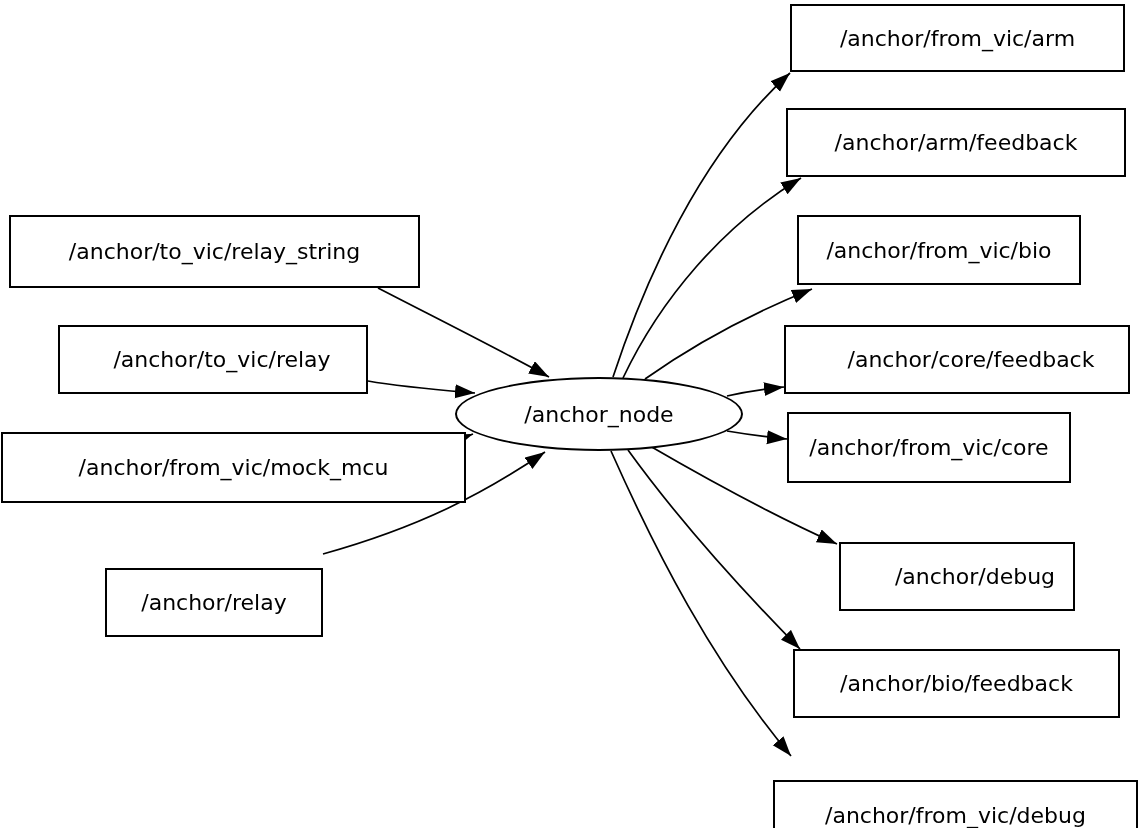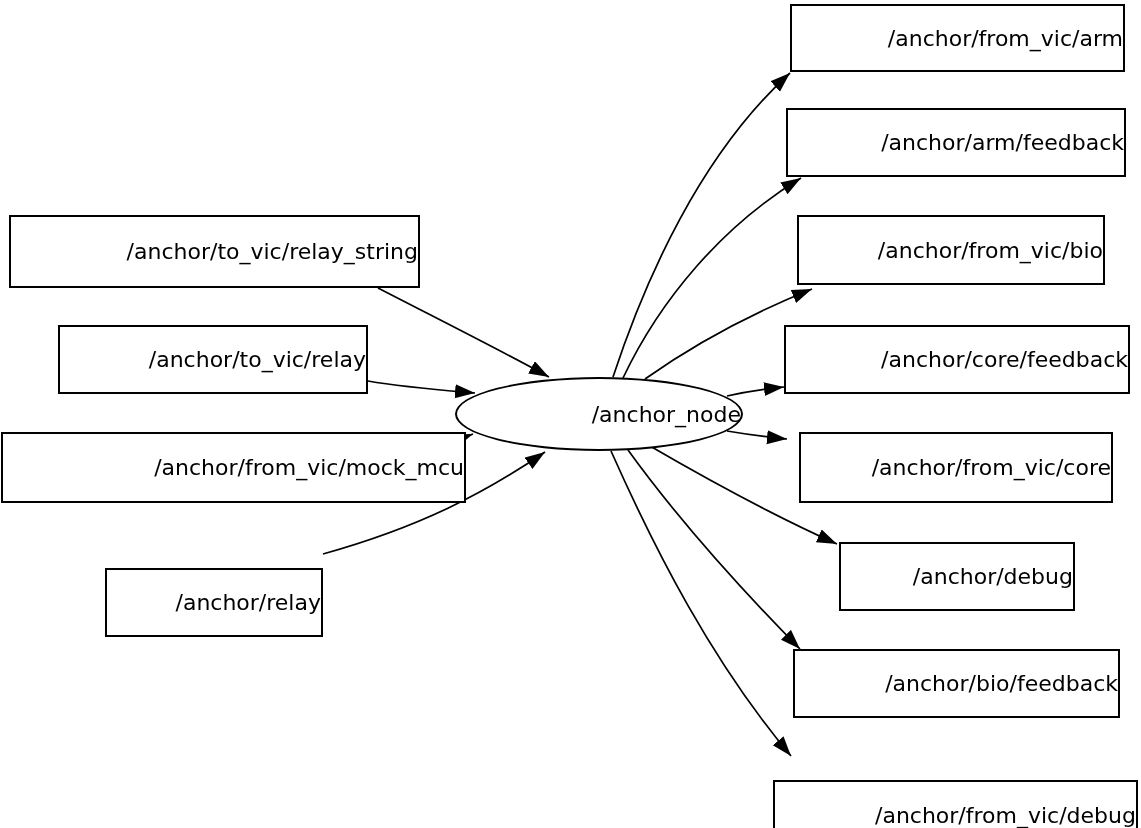--- a/index.html
+++ b/index.html
@@ -22,43 +22,43 @@
     height: 828px;
     z-index: 1;
   }
   .node {
     position: absolute;
     box-sizing: border-box;
     background: #ffffff;
     border: 2px solid #000000;
     display: flex;
     align-items: center;
-    justify-content: flex-end;
+    justify-content: center;
     font-size: 22px;
     color: #000000;
     white-space: nowrap;
     z-index: 2;
   }
   .ellipse {
     border-radius: 50%;
     border-width: 2px;
   }
   
   #l1 { left: 9px;   top: 215px; width: 411px; height: 73px; }
   #l2 { left: 58px;  top: 325px; width: 310px; height: 69px; padding-left: 18px; }
   #l3 { left: 1px;   top: 432px; width: 465px; height: 71px; }
   #l4 { left: 105px; top: 568px; width: 218px; height: 69px; }
   
   #c0 { left: 455px; top: 377px; width: 288px; height: 74px; }
   
   #r1 { left: 790px; top: 4px;   width: 335px; height: 68px; }
   #r2 { left: 786px; top: 108px; width: 340px; height: 69px; }
-  #r3 { left: 797px; top: 215px; width: 308px; height: 70px; }
+  #r3 { left: 797px; top: 215px; width: 284px; height: 70px; }
   #r4 { left: 784px; top: 325px; width: 346px; height: 69px; padding-left: 28px; }
-  #r5 { left: 787px; top: 432px; width: 314px; height: 71px; margin-left: 12px; }
+  #r5 { left: 787px; top: 412px; width: 284px; height: 71px; }
   #r6 { left: 839px; top: 542px; width: 236px; height: 69px; padding-left: 36px; }
   #r7 { left: 793px; top: 649px; width: 327px; height: 69px; }
   #r8 { left: 773px; top: 756px; width: 365px; height: 71px; margin-top: 24px; }
 
   .edge {
     fill: none;
     stroke: #000000;
     stroke-width: 1.7;
   }
 </style>

